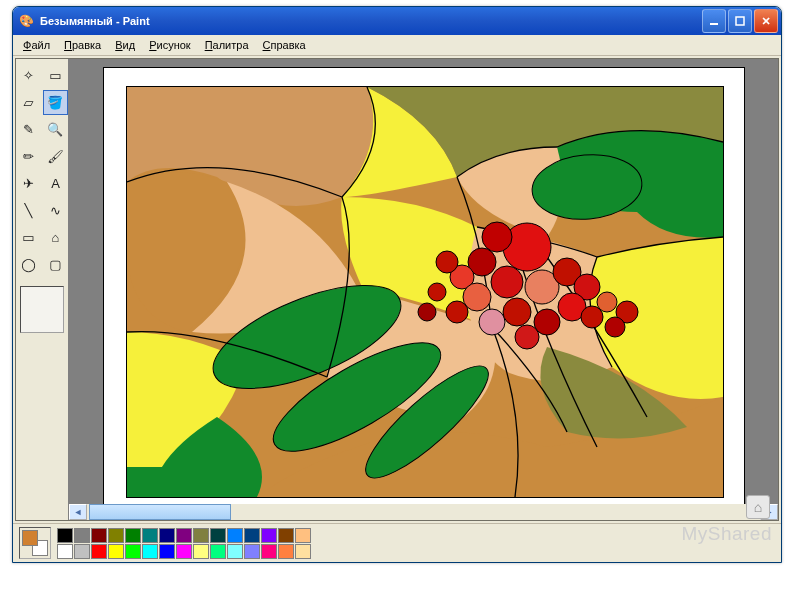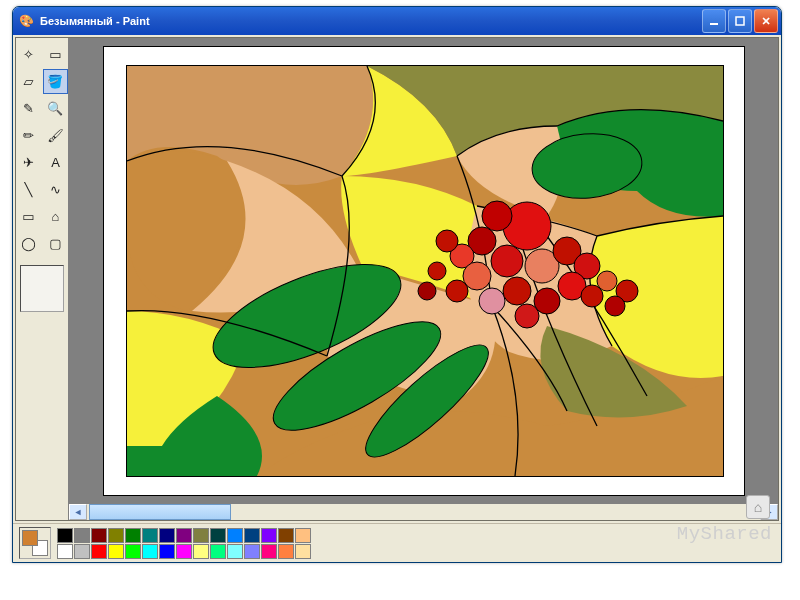--- a/index.html
+++ b/index.html
@@ -31,21 +31,21 @@
   .hsb .arr:last-child{margin-left:auto}
   .hsb .thumb{width:140px;height:14px;background:linear-gradient(#cde6ff,#a9d1f7);border:1px solid #6b99c9;margin-left:2px}
   
   .paletter{height:34px;background:#ece9d8;display:flex;align-items:center;padding:2px 6px;border-top:1px solid #bfb8a6}
   .cursel{width:30px;height:30px;position:relative;border:1px inset #aaa;background:#ece9d8;margin-right:6px}
   .cursel .bg{position:absolute;right:2px;bottom:2px;width:14px;height:14px;border:1px solid #808080;background:#fff}
   .cursel .fg{position:absolute;left:2px;top:2px;width:14px;height:14px;border:1px solid #808080}
   .palgrid{display:flex;flex-direction:column;gap:1px}
   .palrow{display:flex;gap:1px}
   .sw{width:14px;height:13px;border:1px solid #808080}
-  .watermark{position:absolute;right:28px;bottom:22px;color:#cfcfcf;font-family:Liberation Mono, monospace;font-size:19px;letter-spacing:.5px}
+  .watermark{position:absolute;right:28px;bottom:22px;color:#cfcfcf;font-family:Liberation Sans, sans-serif;font-size:19px;letter-spacing:.5px}
   .homebtn{position:absolute;right:30px;bottom:48px;width:22px;height:22px;border:1px solid #b0b0b0;border-radius:3px;background:#e8e8e8;display:flex;align-items:center;justify-content:center;color:#808080;font-size:14px}
 </style>
 </head>
 <body>
 
 <div class="outer">
  <div class="window">
 
   <div class="titlebar">
     <span class="tlogo">🎨</span>
@@ -58,20 +58,28 @@
           </div>
       <div class="tbtn minmax">
             <svg width="10" height="10">
               <rect x="1" y="1" width="8" height="8" fill="none" stroke="#fff" stroke-width="1.5"></rect>
             </svg>
           </div>
       <div class="tbtn close">✕</div>
     </div>
   </div>
 
+  <div class="menubar" id="menubar">
+        <div class="mitem"><u>Ф</u>айл</div>
+        <div class="mitem"><u>П</u>равка</div>
+        <div class="mitem"><u>В</u>ид</div>
+        <div class="mitem"><u>Р</u>исунок</div>
+        <div class="mitem"><u>П</u>алитра</div>
+        <div class="mitem"><u>С</u>правка</div>
+      </div>
 
   <div class="ws">
     <div class="toolbox" id="toolbox">
           <div class="trow">
             <div class="tbtn2">✧</div>
             <div class="tbtn2">▭</div>
           </div>
           <div class="trow">
             <div class="tbtn2">▱</div>
             <div class="tbtn2 sel">🪣</div>

